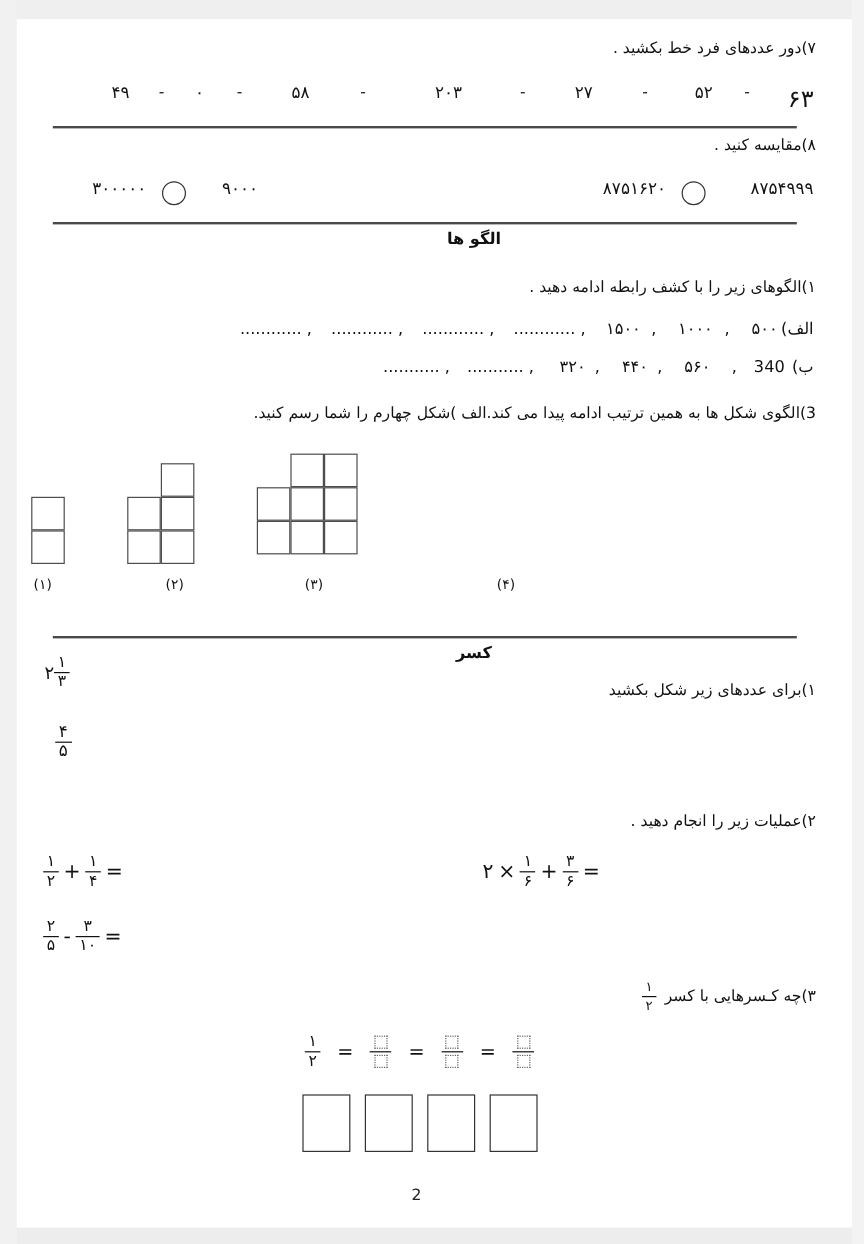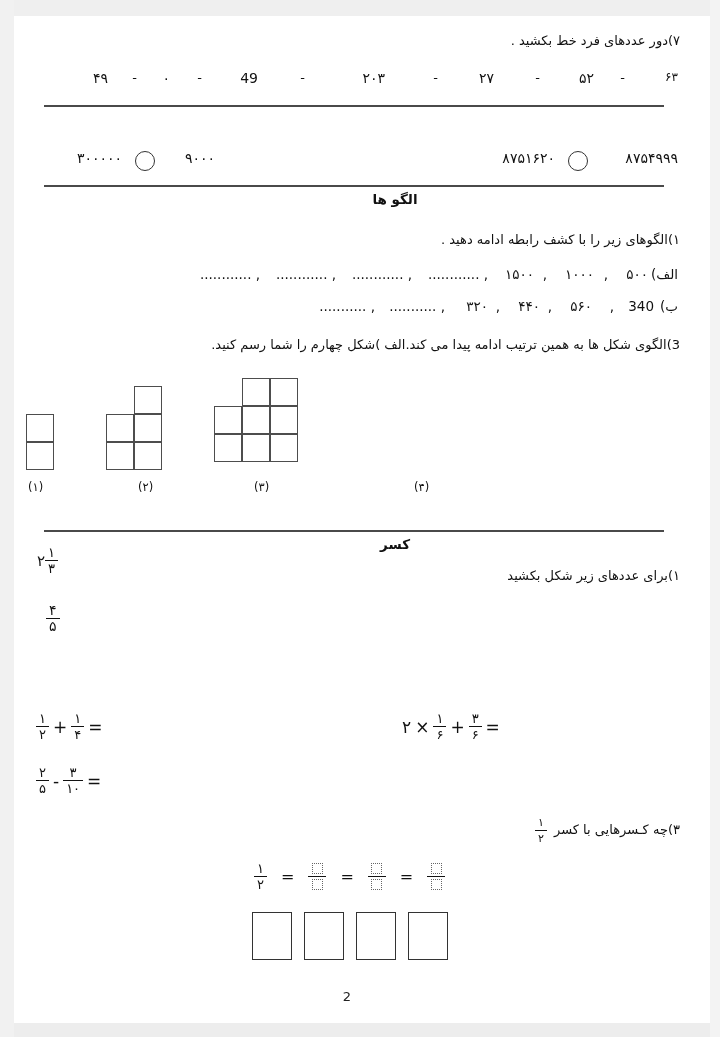--- a/index.html
+++ b/index.html
@@ -152,37 +152,38 @@
   <div class="edge-top"></div>
   <div class="edge-bottom"></div>
   <div class="edge-left"></div>
   <div class="edge-right"></div>
 
   <div class="content">
 
     <div class="q abs" style="left:0; top:16px; width:666px;">۷)دور عددهای فرد خط بکشید .</div>
 
     <div class="abs" style="left:0; top:54px; width:666px; direction:rtl;">
-      <span class="n abs" style="right:2px; top:0; font-size:12px;">۶۳</span>
+      <span class="n abs" style="right:2px; top:0; font-size:20px;">۶۳</span>
       <span class="n abs" style="right:55px; top:0; font-size:13px;">-</span>
       <span class="n abs" style="right:86px; top:0; font-size:14px;">۵۲</span>
       <span class="n abs" style="right:140px; top:0; font-size:13px;">-</span>
       <span class="n abs" style="right:186px; top:0; font-size:14px;">۲۷</span>
       <span class="n abs" style="right:242px; top:0; font-size:13px;">-</span>
       <span class="n abs" style="right:295px; top:0; font-size:14px;">۲۰۳</span>
       <span class="n abs" style="right:375px; top:0; font-size:13px;">-</span>
-      <span class="n abs" style="right:422px; top:0; font-size:14px;">49</span>
+      <span class="n abs" style="right:422px; top:0; font-size:14px;">۵۸</span>
       <span class="n abs" style="right:478px; top:0; font-size:13px;">-</span>
       <span class="n abs" style="right:510px; top:0; font-size:14px;">۰</span>
       <span class="n abs" style="right:543px; top:0; font-size:13px;">-</span>
       <span class="n abs" style="right:572px; top:0; font-size:14px;">۴۹</span>
     </div>
 
     <div class="rule abs" style="left:30px; top:89px; width:620px;"></div>
 
+    <div class="q abs" style="left:0; top:97px; width:666px;">۸)مقایسه کنید .</div>
 
     <div class="abs" style="left:0; top:134px; width:666px;">
       <span class="abs" style="right:2px; top:0; font-size:14px;">۸۷۵۴۹۹۹</span>
       <span class="abs" style="right:92px; top:1px; width:18px; height:18px; border:1.5px solid #333; border-radius:50%;"></span>
       <span class="abs" style="right:125px; top:0; font-size:14px;">۸۷۵۱۶۲۰</span>
 
       <span class="abs" style="right:465px; top:0; font-size:14px;">۹۰۰۰</span>
       <span class="abs" style="right:525px; top:1px; width:18px; height:18px; border:1.5px solid #333; border-radius:50%;"></span>
       <span class="abs" style="right:558px; top:0; font-size:14px;">۳۰۰۰۰۰</span>
     </div>
@@ -266,20 +267,21 @@
       </span>
     </div>
 
     <div class="abs" style="left:32px; top:588px;">
       <span class="frac" style="font-size:14px;">
         <span class="num">۴</span>
         <span class="den">۵</span>
       </span>
     </div>
 
+    <div class="q abs" style="left:0; top:660px; width:666px;">۲)عملیات زیر را انجام دهید .</div>
 
     <div class="abs eq-row" style="left:22px; top:696px;">
       <span class="frac">
         <span class="num">۱</span>
         <span class="den">۲</span>
       </span>
       <span class="op">+</span>
       <span class="frac">
         <span class="num">۱</span>
         <span class="den">۴</span>

